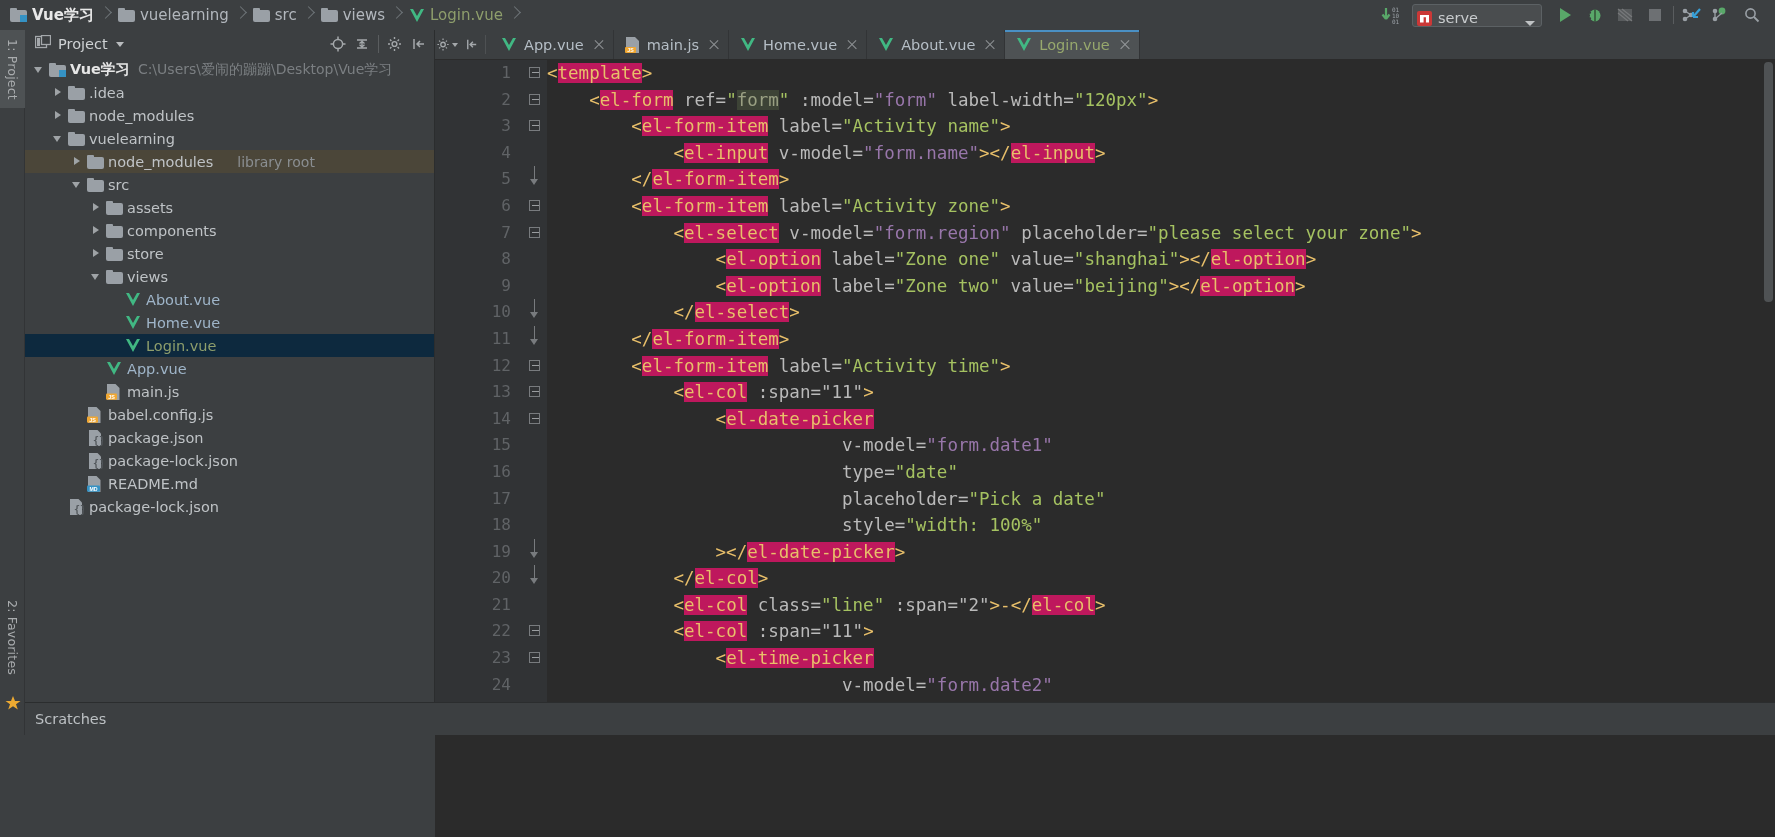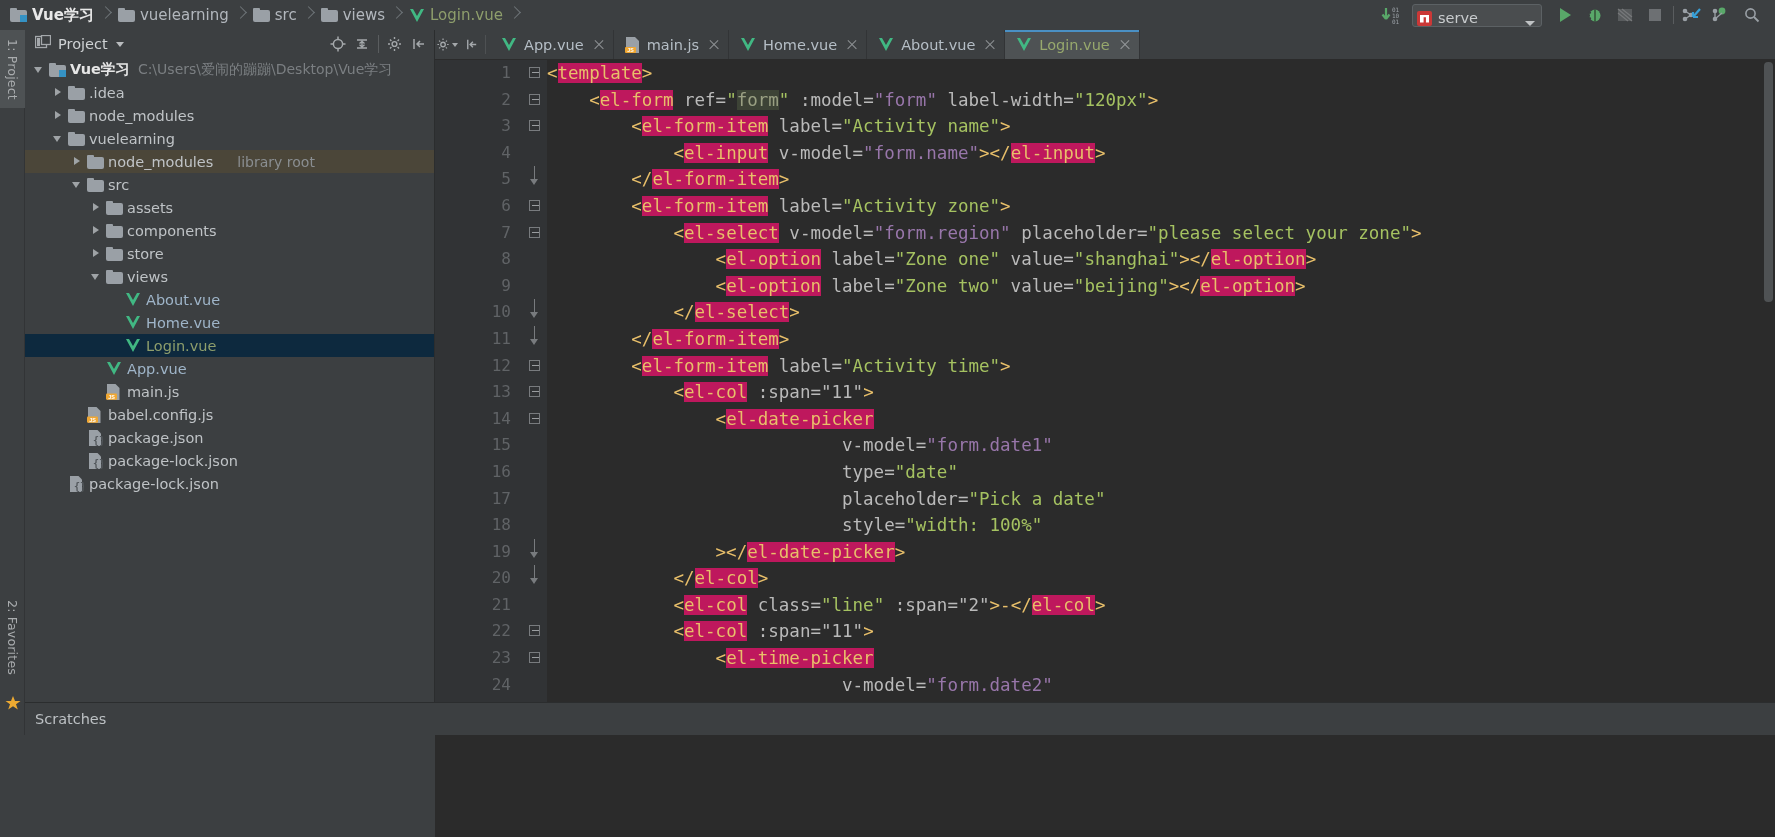--- a/index.html
+++ b/index.html
@@ -541,20 +541,32 @@
       <div class="trow">
         <span style="width: 44px; flex: 0 0 auto;"></span>
         <span class="twist "></span>
         <span class="ticonwrap">
           <span class="fi"><svg width="16" height="16" viewBox="0 0 16 16">
               <path d="M2 0 L10.5 0 L14 3.6 L14 16 L2 16 Z" fill="#9aa0a6"></path>
               <text x="6" y="14" font-size="10" fill="#53585c" font-family="monospace" font-weight="bold">{}</text>
             </svg></span>
         </span>
         <span class="tlabel">package-lock.json</span>
+      </div>
+      <div class="trow">
+        <span style="width: 44px; flex: 0 0 auto;"></span>
+        <span class="twist "></span>
+        <span class="ticonwrap">
+          <span class="fi"><svg width="16" height="16" viewBox="0 0 16 16">
+              <path d="M1 0 L9.5 0 L13.5 4 L13.5 16 L1 16 Z" fill="#9aa0a6"></path>
+              <rect x="0" y="9.5" width="13" height="6.2" rx="1" fill="#3592c4"></rect>
+              <text x="6.5" y="14.7" font-size="5.2" fill="#fff" text-anchor="middle" font-family="sans-serif" font-weight="bold">MD</text>
+            </svg></span>
+        </span>
+        <span class="tlabel">README.md</span>
       </div>
       <div class="trow">
         <span style="width: 25px; flex: 0 0 auto;"></span>
         <span class="twist "></span>
         <span class="ticonwrap">
           <span class="fi"><svg width="16" height="16" viewBox="0 0 16 16">
               <path d="M2 0 L10.5 0 L14 3.6 L14 16 L2 16 Z" fill="#9aa0a6"></path>
               <text x="6" y="14" font-size="10" fill="#53585c" font-family="monospace" font-weight="bold">{}</text>
             </svg></span>
         </span>

